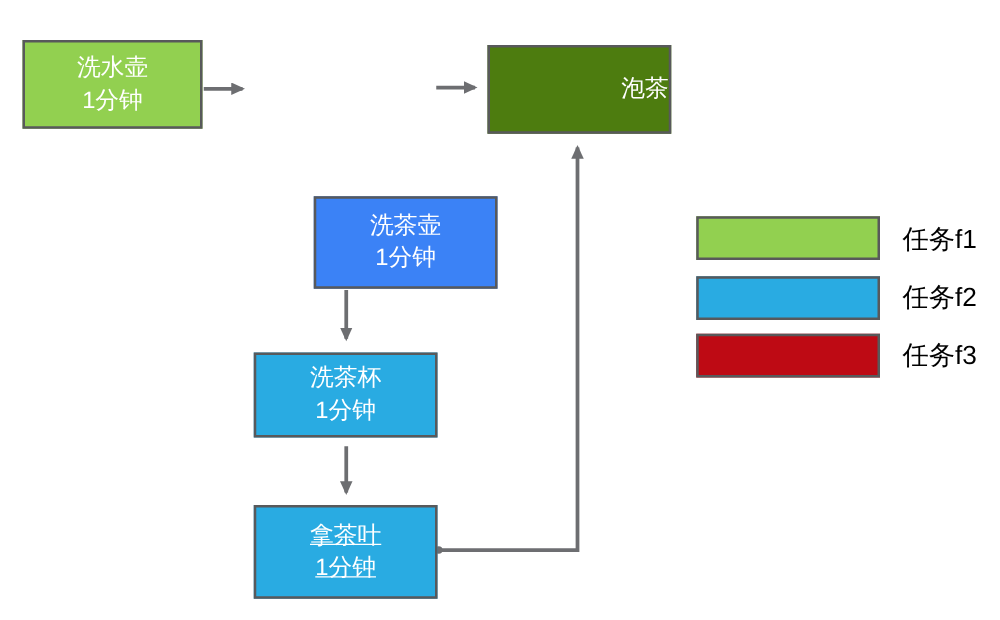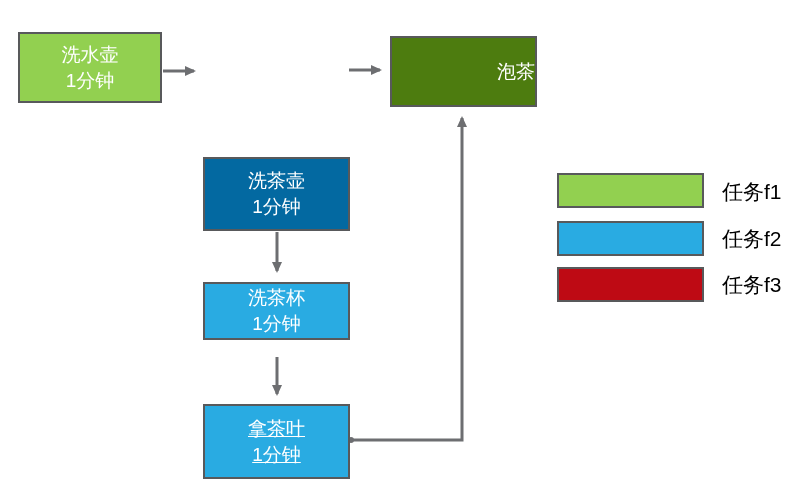--- a/index.html
+++ b/index.html
@@ -31,21 +31,21 @@
     align-items: center;
     justify-content: center;
     text-align: center;
     font-size: 19px;
     line-height: 1.35;
   }
   .node-wash-kettle   { left: 18px;  top: 32px;  width: 144px; height: 71px; }
   .node-boil-water    { left: 204px; top: 32px;  width: 144px; height: 71px; }
   .node-brew-tea      { left: 390px; top: 36px;  width: 147px; height: 71px; }
   .node-wash-teapot   { left: 203px; top: 157px; width: 147px; height: 74px; }
-  .node-wash-teacup   { left: 203px; top: 282px; width: 147px; height: 58px; }
+  .node-wash-teacup   { left: 203px; top: 282px; width: 147px; height: 68px; }
   .node-get-tea-leaves{ left: 203px; top: 404px; width: 147px; height: 75px; text-decoration: underline; }
   .swatch {
     position: absolute;
     box-sizing: border-box;
     border: 2px solid #58595B;
     left: 557px;
     width: 147px;
     height: 35px;
   }
   .swatch-f1 { top: 173px; }
@@ -84,21 +84,21 @@
   <div class="node node-wash-kettle" style="background-color: rgb(146, 208, 80);">
     <span>洗水壶</span>
     <span>1分钟</span>
   </div>
 
 
   <div class="node node-brew-tea" style="background-color: #4d7c0f; align-items: flex-end;">
     <span>泡茶</span>
   </div>
 
-  <div class="node node-wash-teapot" style="background-color: #0369a1;">
+  <div class="node node-wash-teapot" style="background-color: #3b82f6; margin-left: 48px;">
     <span>洗茶壶</span>
     <span>1分钟</span>
   </div>
 
   <div class="node node-wash-teacup" style="background-color: rgb(41, 171, 226);">
     <span>洗茶杯</span>
     <span>1分钟</span>
   </div>
 
   <div class="node node-get-tea-leaves" style="background-color: rgb(41, 171, 226);">

